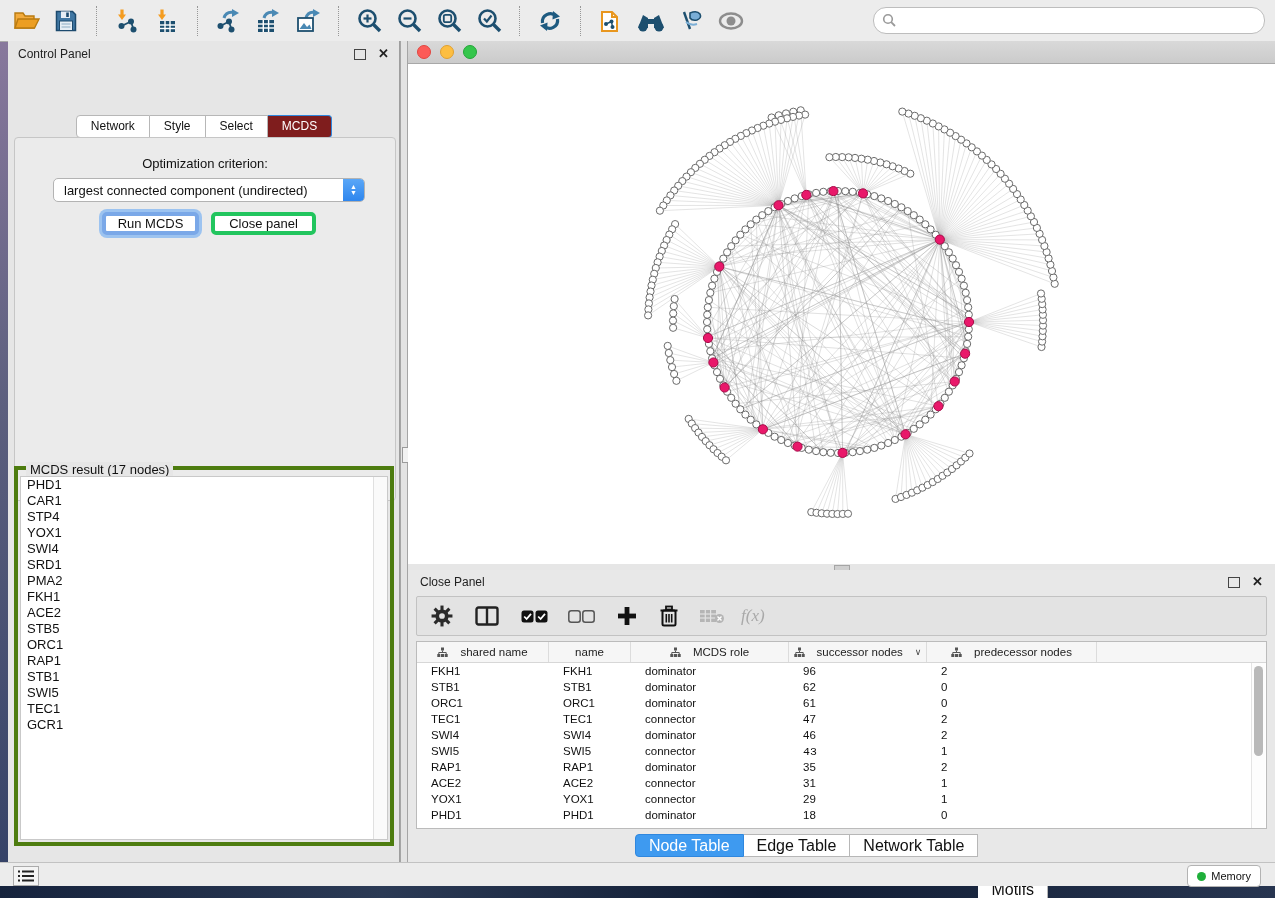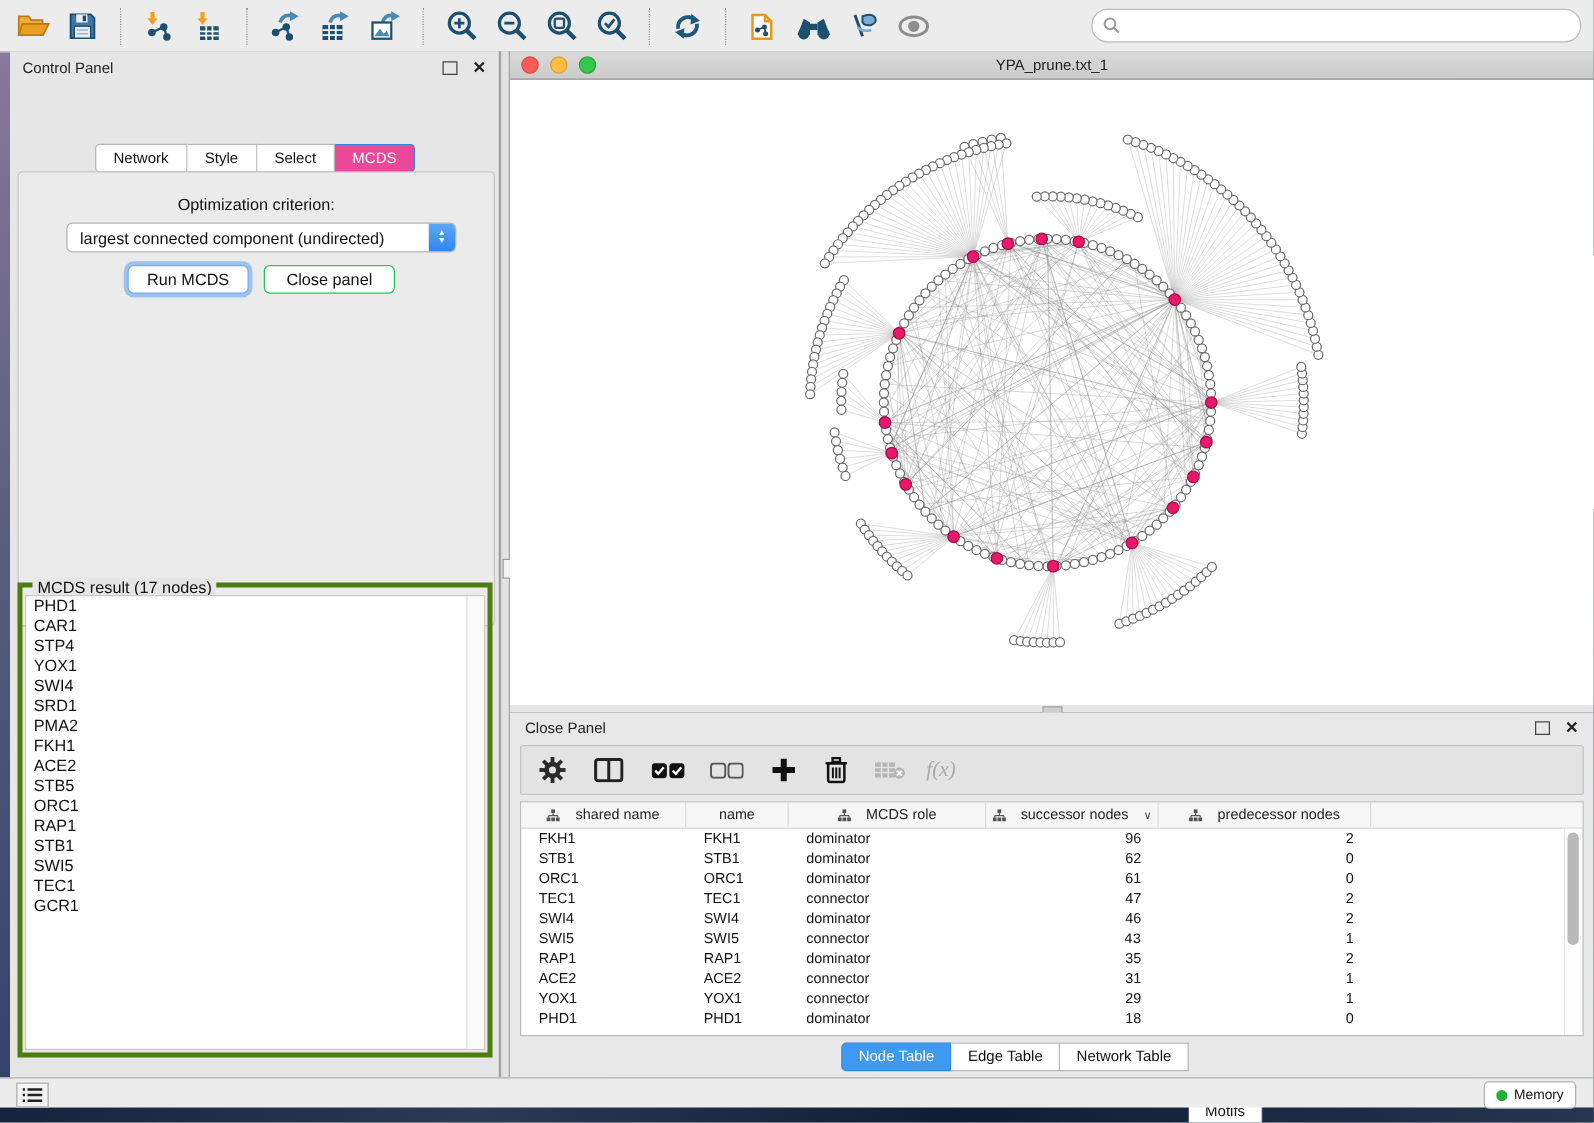--- a/index.html
+++ b/index.html
@@ -21,30 +21,30 @@
   
   .control-panel{left:8px;top:41px;width:392px;height:821px;background:#e6e6e6;border-right:1px solid #9e9e9e;box-sizing:border-box;}
   .panel-head{height:26px;display:flex;align-items:center;padding:0 10px;font-size:12px;color:#222;}
   .panel-head .spacer{flex:1;}
   .mini-float{width:10px;height:9px;border:1.5px solid #444;margin-right:12px;}
   .mini-close{font-size:13px;font-weight:bold;color:#222;line-height:10px;}
   .tabs-row{position:absolute;left:0;top:74px;width:392px;display:flex;justify-content:center;}
   .seg{height:21px;line-height:21px;font-size:12px;padding:0 14px;background:#fff;border:1px solid #b7b7b7;border-left:none;color:#111;}
   .seg:first-child{border-left:1px solid #b7b7b7;border-radius:4px 0 0 4px;}
   .seg:last-child{border-radius:0 4px 4px 0;}
-  .seg.active{background:#ec4899;border-color:#2f87de;color:#fff;}
+  .seg.active{background:#7f1d1d;border-color:#2f87de;color:#fff;}
   .tab-content{position:absolute;left:6px;top:96px;width:380px;height:362px;background:#ebebeb;
                border:1px solid #c6c6c6;border-radius:4px;}
   .opt-label{position:absolute;left:0;top:18px;width:100%;text-align:center;font-size:13px;color:#111;}
   .dropdown{position:absolute;left:38px;top:40px;width:312px;height:24px;background:#fff;border:1px solid #b3b3b3;
             border-radius:5px;display:flex;align-items:center;box-sizing:border-box;}
   .dropdown .dd-text{flex:1;font-size:13px;color:#111;padding-left:10px;white-space:nowrap;}
   .dd-stepper{width:21px;height:22px;background:linear-gradient(#5aa7f7,#2e86ee);border-radius:0 4px 4px 0;
               display:flex;flex-direction:column;align-items:center;justify-content:center;color:#fff;font-size:7px;line-height:6px;}
-  .btn{height:23px;background:#fff;border:1px solid #22c55e;border-radius:5px;font-size:13px;color:#111;
+  .btn{height:23px;background:#fff;border:4px solid #22c55e;border-radius:5px;font-size:13px;color:#111;
        display:flex;align-items:center;justify-content:center;box-sizing:border-box;}
   .btn.focus{box-shadow:0 0 0 3px #9cc3f0;border-color:#7aa8e8;}
   .run-btn{position:absolute;left:87px;top:74px;width:97px;}
   .closep-btn{position:absolute;left:196px;top:74px;width:105px;}
   .result-group{position:absolute;left:6px;top:425px;width:372px;height:372px;border:4px solid #4d7c0f;text-decoration:underline;}
   .result-legend{position:absolute;left:8px;top:-8px;background:#e6e6e6;padding:0 4px;font-size:13px;color:#111;}
   .result-list{position:absolute;left:2px;top:6px;width:368px;height:364px;background:#fff;border:1px solid #c9c9c9;
                box-sizing:border-box;overflow:hidden;}
   .result-scroll{position:absolute;right:0;top:0;width:13px;height:100%;background:#fafafa;border-left:1px solid #e0e0e0;}
   .result-item{font-size:13px;color:#111;line-height:16px;padding-left:6px;}
@@ -68,25 +68,25 @@
   .tp-toolbar{position:absolute;left:8px;top:26px;width:851px;height:40px;background:#e3e3e3;border:1px solid #c2c2c2;
               border-radius:2px;display:flex;align-items:center;box-sizing:border-box;}
   .tpt-btn{margin-left:14px;display:flex;align-items:center;justify-content:center;}
   .fx-label{font-family:"Liberation Serif", serif;font-style:italic;font-size:17px;color:#a9a9a9;margin-left:16px;}
   .grid-wrap{position:absolute;left:8px;top:71px;width:851px;height:188px;background:#fff;border:1px solid #bbb;box-sizing:border-box;overflow:hidden;}
   .grid-header{display:flex;height:20px;background:#f6f6f6;border-bottom:1px solid #d7d7d7;}
   .gh-cell{display:flex;align-items:center;justify-content:center;font-size:11.5px;color:#222;border-right:1px solid #dcdcdc;gap:12px;box-sizing:border-box;}
   .sort-arrow{font-size:9px;color:#444;}
   .grid-row{display:flex;height:16px;align-items:center;font-size:11.5px;color:#111;}
   .gr-cell{box-sizing:border-box;padding:0 14px;white-space:nowrap;}
-  .num{text-align:right;}
+  .num{text-align:left;}
   .grid-scroll{position:absolute;right:1px;top:21px;width:13px;height:165px;background:#fdfdfd;border-left:1px solid #e4e4e4;}
   .grid-thumb{position:absolute;left:2px;top:3px;width:9px;height:90px;background:#b9b9b9;border-radius:5px;}
   .bottom-tabs{position:absolute;left:0;top:264px;width:867px;display:flex;justify-content:center;}
-  .btab{height:21px;line-height:21px;font-size:12px;padding:0 13px;background:#fff;border:1px solid #b7b7b7;border-left:none;color:#111;}
+  .btab{height:21px;line-height:21px;font-size:16px;padding:0 13px;background:#fff;border:1px solid #b7b7b7;border-left:none;color:#111;}
   .btab:first-child{border-left:1px solid #b7b7b7;border-radius:4px 0 0 4px;}
   .btab:last-child{border-radius:0 4px 4px 0;margin-top:44px;}
   .btab.active{background:#3e9af0;border-color:#2f87de;color:#fff;}
   
   .statusbar{left:0;top:862px;width:1275px;height:24px;background:#ececec;border-top:1px solid #c2c2c2;box-sizing:border-box;}
   .list-btn{position:absolute;left:13px;top:3px;width:24px;height:18px;background:#f4f4f4;border:1px solid #ababab;
             display:flex;align-items:center;justify-content:center;}
   .memory-btn{position:absolute;right:14px;top:2px;height:20px;padding:0 9px;background:#fff;border:1px solid #b3b3b3;
               border-radius:4px;display:flex;align-items:center;gap:5px;font-size:11px;color:#111;}
   .mem-dot{width:9px;height:9px;border-radius:50%;background:#1faf3a;}
@@ -309,21 +309,20 @@
 </div>
 
 <div class="abs vdivider">
     <div class="vgrip"></div>
   </div>
 <div class="abs hdivider">
     <div class="hgrip"></div>
   </div>
 
 <div class="abs net-title">
-  <span class="title-text">YPA_prune.txt_1</span>
   <span class="tl red"></span>
   <span class="tl yellow"></span>
   <span class="tl green"></span>
 </div>
 <div class="abs net-canvas">
   <svg id="graph-svg" width="867" height="500" viewBox="0 0 867 500">
       <line x1="531.8" y1="175.6" x2="560.8" y2="250.7" stroke="#8d8d8d" stroke-width="0.65" stroke-opacity="0.4"></line>
       <line x1="531.8" y1="175.6" x2="553.6" y2="214.7" stroke="#8d8d8d" stroke-width="0.65" stroke-opacity="0.4"></line>
       <line x1="531.8" y1="175.6" x2="559.1" y2="279.9" stroke="#8d8d8d" stroke-width="0.65" stroke-opacity="0.4"></line>
       <line x1="531.8" y1="175.6" x2="386.7" y2="381.6" stroke="#8d8d8d" stroke-width="0.65" stroke-opacity="0.4"></line>

